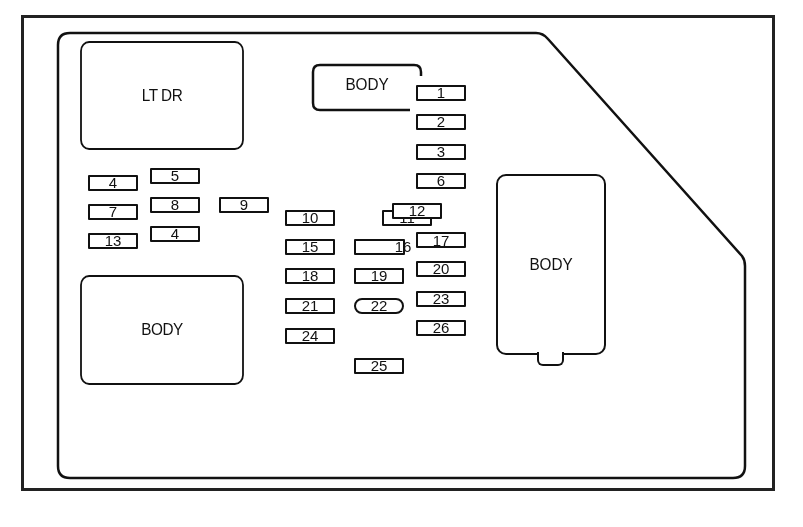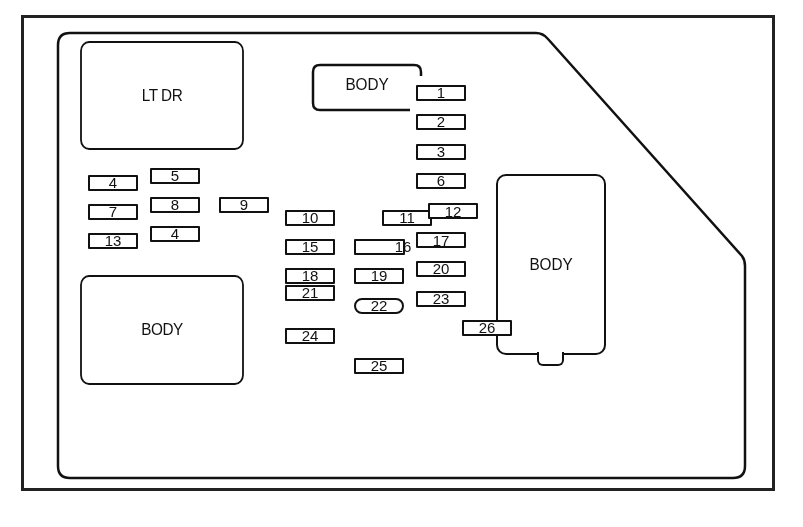--- a/index.html
+++ b/index.html
@@ -74,21 +74,21 @@
   </div>
 <div class="fuse" style="left:354px; top:239px;padding-left:47px;">
     <span>16</span>
   </div>
 <div class="fuse" style="left:285px; top:268px;">
     <span>18</span>
   </div>
 <div class="fuse" style="left:354px; top:268px;">
     <span>19</span>
   </div>
-<div class="fuse" style="left:285px; top:285px;">
+<div class="fuse" style="left:285px; top:298px;">
     <span>21</span>
   </div>
 <div class="fuse" style="left:354px; top:298px;border-radius:8px;">
     <span>22</span>
   </div>
 <div class="fuse" style="left:285px; top:328px;">
     <span>24</span>
   </div>
 <div class="fuse" style="left:354px; top:328px;margin-top:30px;">
     <span>25</span>
@@ -99,27 +99,27 @@
   </div>
 <div class="fuse" style="left:416px; top:114px;">
     <span>2</span>
   </div>
 <div class="fuse" style="left:416px; top:144px;">
     <span>3</span>
   </div>
 <div class="fuse" style="left:416px; top:173px;">
     <span>6</span>
   </div>
-<div class="fuse" style="left:428px; top:203px;align-items:center;">
+<div class="fuse" style="left:392px; top:203px;">
     <span>12</span>
   </div>
 <div class="fuse" style="left:416px; top:232px;align-items:center;">
     <span>17</span>
   </div>
 <div class="fuse" style="left:416px; top:261px;justify-content:center;">
     <span>20</span>
   </div>
 <div class="fuse" style="left:416px; top:291px;">
     <span>23</span>
   </div>
-<div class="fuse" style="left:416px; top:320px;margin-left:46px;">
+<div class="fuse" style="left:416px; top:320px;">
     <span>26</span>
   </div>
 
 </body></html>

